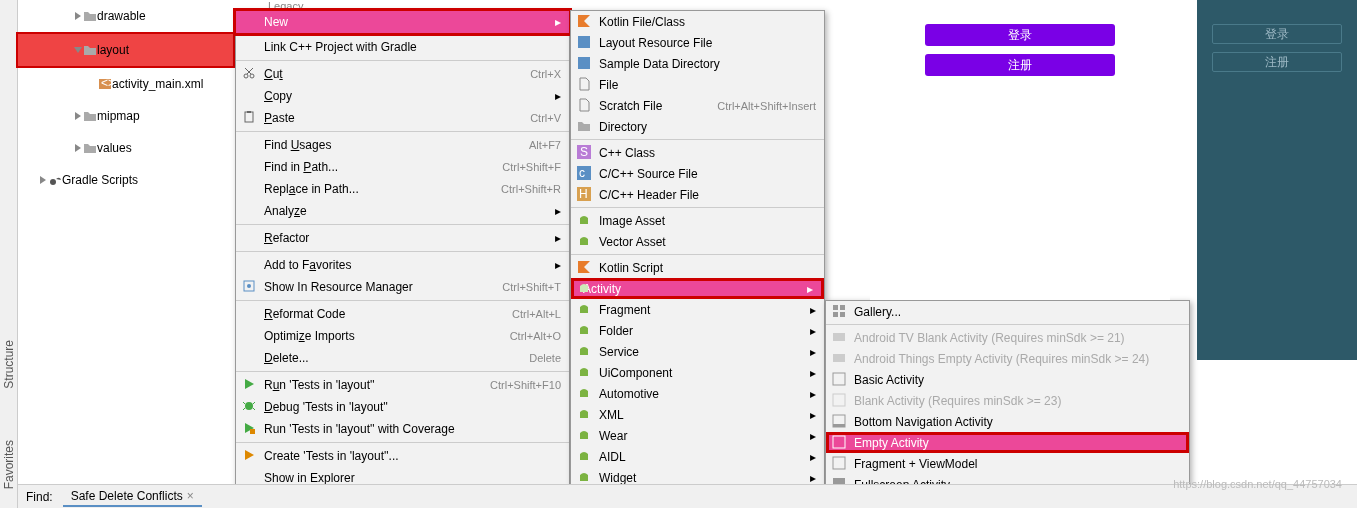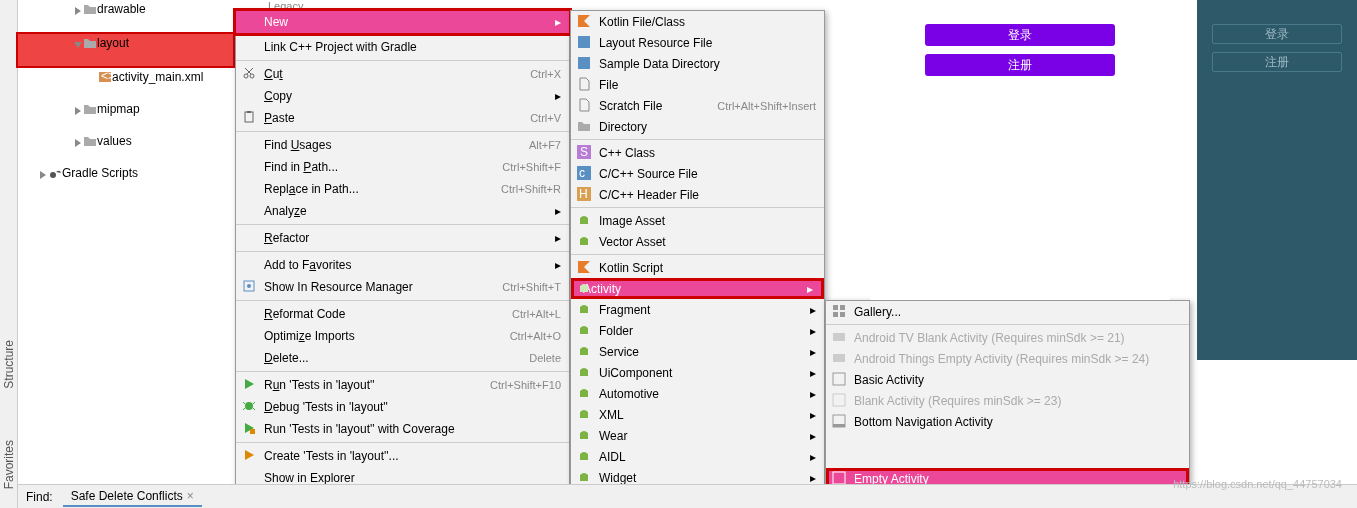--- a/index.html
+++ b/index.html
@@ -2,21 +2,21 @@
 <html><head>
   <meta charset="utf-8">
   <style>
     * { margin: 0; padding: 0; box-sizing: border-box; font-family: "Segoe UI", Arial, sans-serif; font-size: 12px; }
     body { width: 1357px; height: 508px; overflow: hidden; background: #fff; position: relative; }
     
     .sidebar-left { position: absolute; left: 0; top: 0; width: 18px; height: 100%; background: #f0f0f0; border-right: 1px solid #ccc; }
     .sidebar-label { position: absolute; left: 2px; writing-mode: vertical-lr; transform: rotate(180deg); font-size: 11px; color: #555; }
     
     .project-tree { position: absolute; left: 18px; top: 0; width: 217px; height: 480px; background: #fff; }
-    .tree-item { display: flex; align-items: flex-end; height: 20px; padding: 16px 4px; cursor: pointer; }
+    .tree-item { display: flex; align-items: center; height: 20px; padding: 16px 4px; cursor: pointer; }
     .tree-item.selected { background: #ef4444; border: 2px solid #c00; }
     .tree-item .label { color: #000; }
     .indent-2 { padding-left: 55px; }
     .indent-3 { padding-left: 80px; }
     .indent-0 { padding-left: 20px; }
     
     .context-menu { position: absolute; left: 235px; top: 10px; width: 335px; background: #f2f2f2; border: 1px solid #999; box-shadow: 2px 2px 6px rgba(0,0,0,0.3); }
     .menu-item { display: flex; align-items: center; height: 22px; padding: 0 8px 0 28px; cursor: pointer; position: relative; }
     .menu-item.highlighted { background: #ec4899; color: #fff; }
     .menu-item .icon-slot { position: absolute; left: 6px; width: 16px; height: 16px; }
@@ -26,21 +26,21 @@
     .menu-sep { height: 1px; background: #ccc; margin: 2px 0; }
     .underline-char { text-decoration: underline; }
     
     .submenu1 { position: absolute; left: 570px; top: 10px; width: 255px; background: #f2f2f2; border: 1px solid #999; box-shadow: 2px 2px 6px rgba(0,0,0,0.3); }
     .submenu1 .menu-item { height: 21px; }
     .submenu1 .menu-item.highlighted-red { border: 3px solid #c00; }
     
     .submenu2 { position: absolute; left: 825px; top: 300px; width: 365px; background: #f2f2f2; border: 1px solid #999; box-shadow: 2px 2px 6px rgba(0,0,0,0.3); }
     .submenu2 .menu-item { height: 21px; }
     .submenu2 .menu-item.disabled .label { color: #aaa; }
-    .submenu2 .menu-item.highlighted-red { border: 3px solid #c00; margin-top: 36px; }
+    .submenu2 .menu-item.highlighted-red { border: 3px solid #c00; }
     
     .preview-area { position: absolute; left: 870px; top: 0; width: 300px; height: 300px; background: #fff; }
     .preview-button { width: 190px; height: 22px; margin: 8px auto; background: #7a00e6; color: #fff; display: flex; align-items: center; justify-content: center; border-radius: 3px; font-size: 11px; }
     .preview-button:first-child { margin-top: 24px; }
     
     .blueprint-area { position: absolute; right: 0; top: 0; width: 160px; height: 360px; background: #2d5968; }
     .blueprint-button { width: 130px; height: 20px; margin: 8px auto; border: 1px solid #4a7a8a; color: #9cb8c4; display: flex; align-items: center; justify-content: center; border-radius: 2px; font-size: 10px; }
     .blueprint-button:first-child { margin-top: 24px; }
     
     .find-bar { position: absolute; left: 18px; bottom: 0; width: 1339px; height: 24px; background: #f0f0f0; border-top: 1px solid #ccc; display: flex; align-items: center; padding: 8px 8px; }

